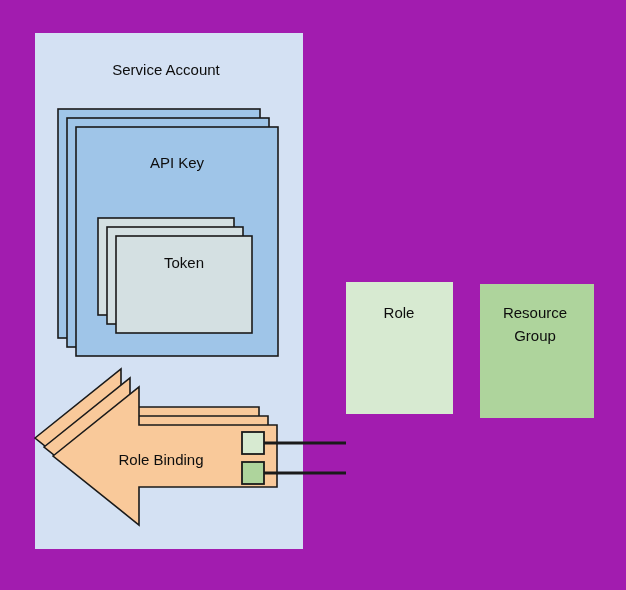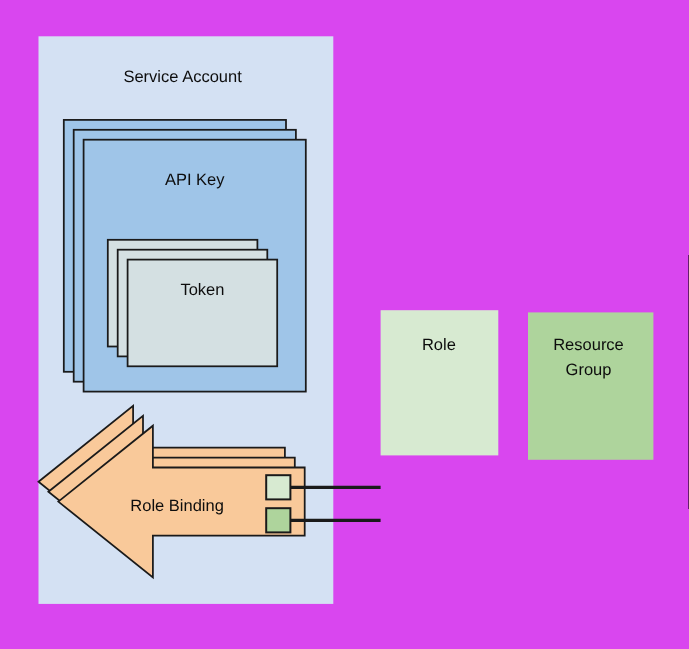--- a/index.html
+++ b/index.html
@@ -10,21 +10,21 @@
   body {
     width: 626px;
     height: 590px;
     overflow: hidden;
     font-family: "Liberation Sans", sans-serif;
   }
   #canvas {
     position: relative;
     width: 626px;
     height: 590px;
-    background: #d946ef;
+    background: #a21caf;
   }
   #diagram-svg {
     display: block;
     width: 626px;
     height: 590px;
   }
   .shape-label {
     font-family: "Liberation Sans", sans-serif;
     font-size: 15px;
     fill: #0d0d0d;

